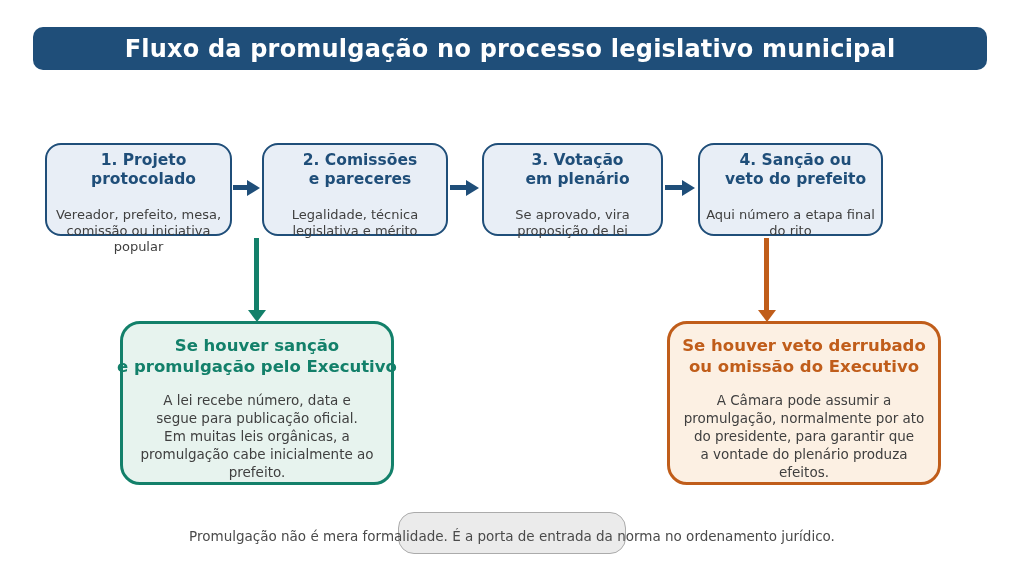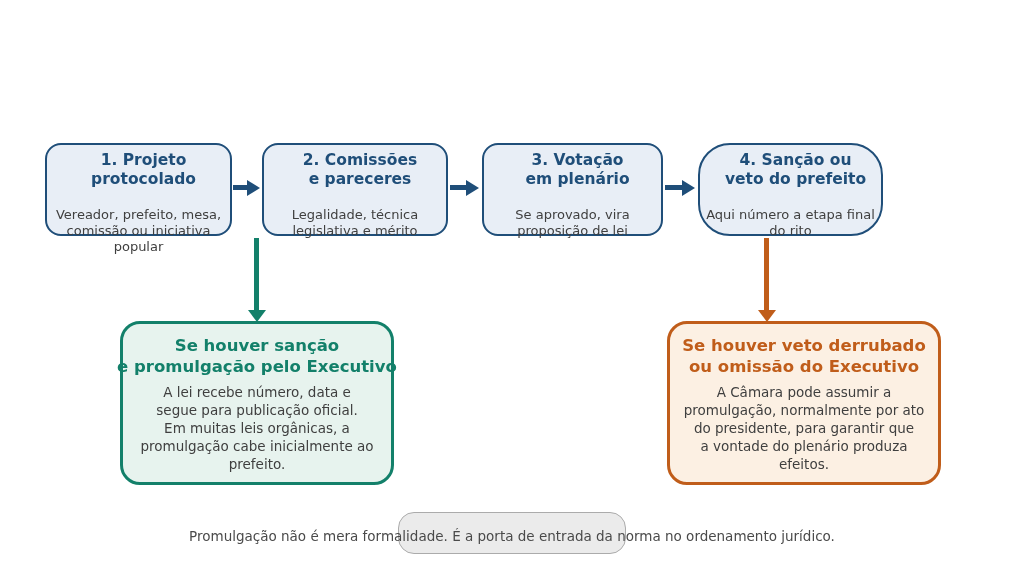--- a/index.html
+++ b/index.html
@@ -39,21 +39,21 @@
     position:absolute;top:143px;height:93px;
     background:var(--step-fill);
     border:2.5px solid var(--navy);
     border-radius:16px;
     display:flex;flex-direction:column;align-items:center;
     padding-top:6px;
   }
   .step1{left:45px;width:187px;}
   .step2{left:262px;width:186px;}
   .step3{left:482px;width:181px;}
-  .step4{left:698px;width:185px;border-radius:32px;}
+  .step4{left:698px;width:185px;}
   .step-title{
     color:var(--navy);font-size:15.5px;font-weight:bold;
     line-height:19px;text-align:center;white-space:pre-line;margin-left:10px;
   }
   .step-desc{
     color:var(--body-text);font-size:13px;line-height:16px;
     text-align:center;white-space:pre-line;margin:18px -8px 0 -8px;
   }
   
   .h-arrow{
@@ -106,21 +106,21 @@
     border:3px solid var(--orange);
   }
   .outcome-title{
     font-size:16.5px;font-weight:bold;line-height:21px;
     text-align:center;white-space:pre-line;margin:0 -14px;
   }
   .outcome-green .outcome-title{color:var(--teal);}
   .outcome-orange .outcome-title{color:var(--orange);}
   .outcome-desc{
     color:var(--body-text);font-size:13.5px;line-height:18px;
-    text-align:center;white-space:pre-line;margin-top:6px;
+    text-align:center;white-space:pre-line;margin-top:14px;
   }
   
   .footer-pill{
     position:absolute;left:398px;top:512px;width:228px;height:42px;
     background:var(--pill-fill);
     border:1.5px solid var(--pill-border);
     border-radius:16px;
     z-index:0;
   }
   .footer-note{
@@ -128,20 +128,23 @@
     text-align:center;
     color:var(--footer-text);font-size:13.5px;
     z-index:1;
   }
 </style>
 </head>
 <body>
 
 <div class="canvas">
 
+  <div class="banner">
+    <div class="banner-title">Fluxo da promulgação no processo legislativo municipal</div>
+  </div>
 
   <div class="step step1">
     <div class="step-title">1. Projeto
 protocolado</div>
     <div class="step-desc">Vereador, prefeito, mesa,
 comissão ou iniciativa
 popular</div>
   </div>
 
   <div class="h-arrow ha1">

